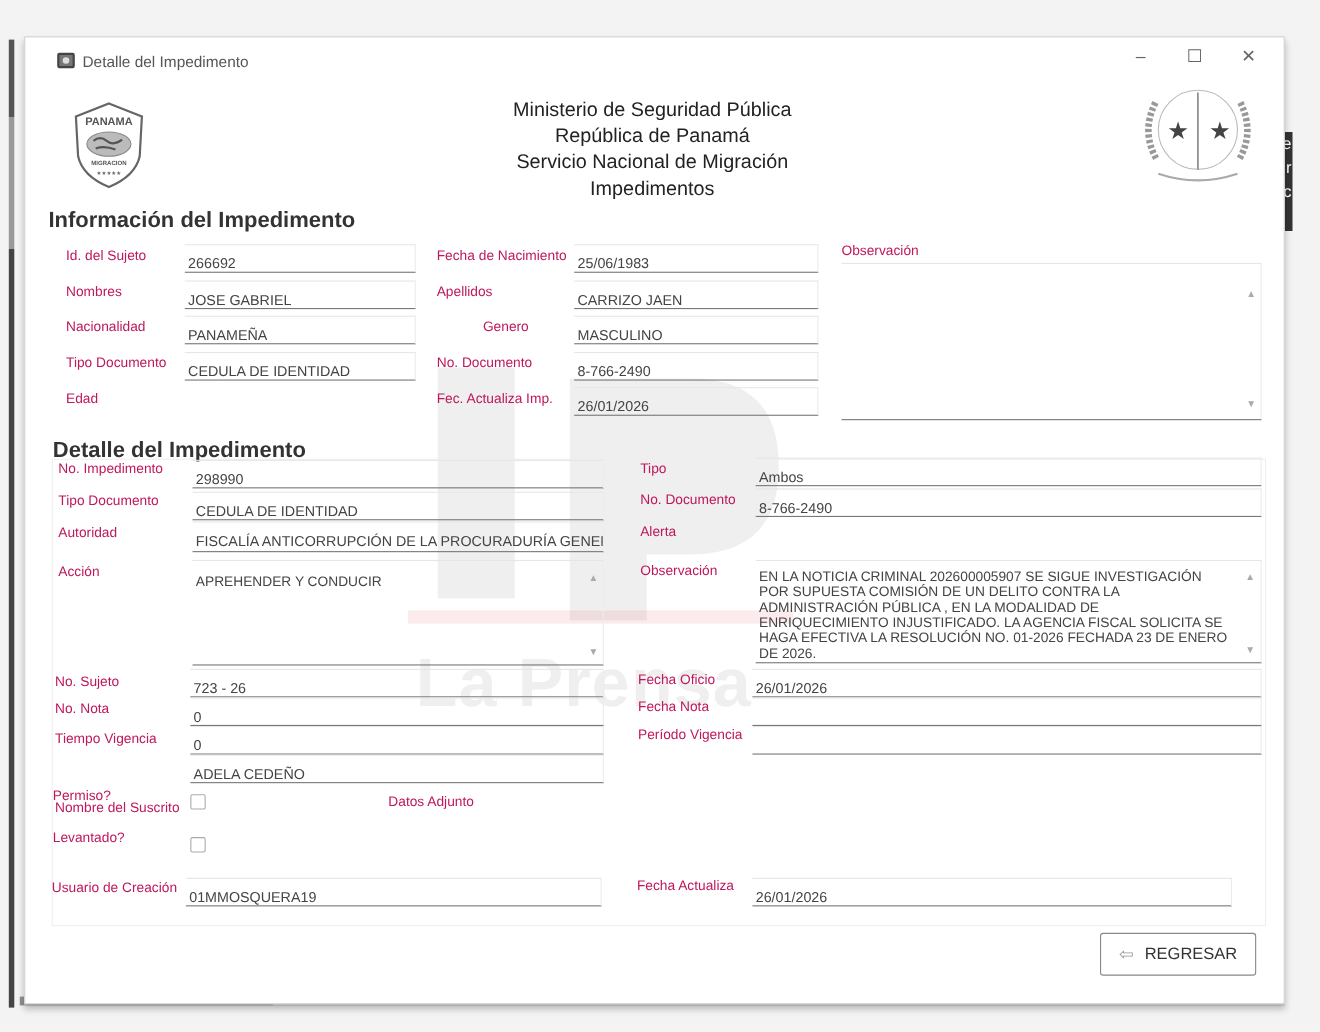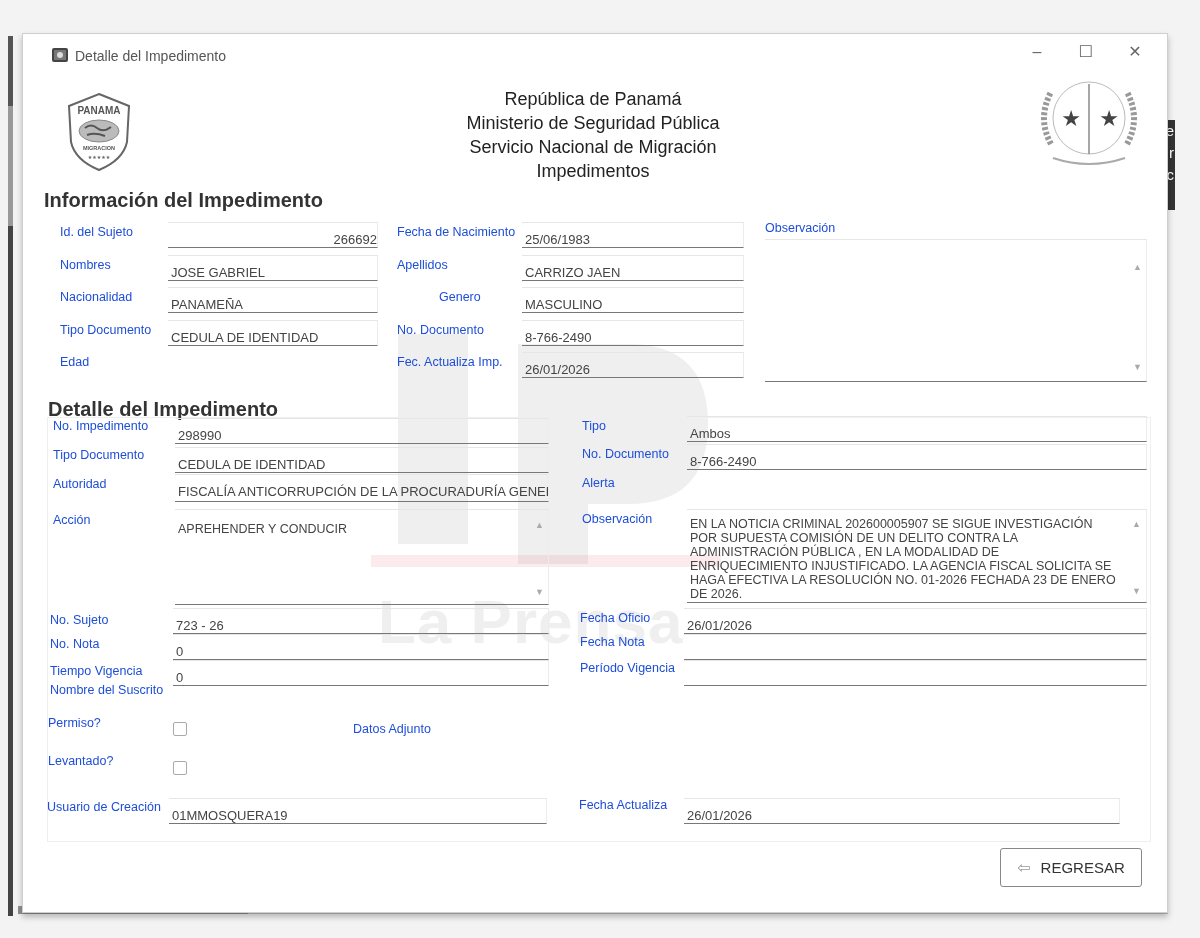--- a/index.html
+++ b/index.html
@@ -53,21 +53,21 @@
     position: absolute; left: 360px; top: 53px; width: 420px; text-align: center;
     font-size: 18px; line-height: 24px; color: #222;
   }
   .logo-right {
     position: absolute; left: 1006px; top: 40px; width: 120px; height: 100px;
   }
   .section-title {
     position: absolute; font-size: 20px; font-weight: bold; color: #333;
   }
   .lbl {
-    position: absolute; font-size: 12.5px; color: #1d4ed8; white-space: nowrap;
+    position: absolute; font-size: 12.5px; color: #be185d; white-space: nowrap;
   }
   .field {
     position: absolute; height: 26px; border-bottom: 1px solid #777;
     font-size: 13px; color: #444; padding-left: 3px; padding-top: 9px; white-space: nowrap; overflow: hidden;
     border-top: 1px solid #e6e6e6;
     border-right: 1px solid #ececec;
   }
   .area {
     position: absolute; border-bottom: 1px solid #777; font-size: 12.5px; color: #444; line-height: 14px;
     padding: 4px 28px 0 3px; overflow: hidden;
@@ -119,22 +119,22 @@
   <svg class="logo-left" viewBox="0 0 68 80">
     <path d="M34 2 L64 14 L62 50 Q58 68 34 78 Q10 68 6 50 L4 14 Z" fill="#fff" stroke="#666" stroke-width="2"></path>
     <text x="34" y="22" font-size="10" font-weight="bold" text-anchor="middle" fill="#555" font-family="Liberation Sans, sans-serif">PANAMA</text>
     <ellipse cx="34" cy="39" rx="20" ry="11" fill="#bbb" stroke="#888"></ellipse>
     <path d="M20 36 Q26 31 32 36 T46 35 M22 43 Q30 40 40 44" stroke="#555" stroke-width="2" fill="none"></path>
     <text x="34" y="58" font-size="5.5" font-weight="bold" text-anchor="middle" fill="#555" font-family="Liberation Sans, sans-serif">MIGRACION</text>
     <text x="34" y="67" font-size="5" text-anchor="middle" fill="#666">★★★★★</text>
   </svg>
 
   <div class="header-center">
+    <div>Ministerio de Seguridad Pública</div>
     <div>República de Panamá</div>
-    <div>Ministerio de Seguridad Pública</div>
     <div>Servicio Nacional de Migración</div>
     <div>Impedimentos</div>
   </div>
 
   <svg class="logo-right" viewBox="0 0 120 100">
     <path d="M22 70 Q8 45 22 18" stroke="#999" stroke-width="6" fill="none" stroke-dasharray="3 2"></path>
     <path d="M98 70 Q112 45 98 18" stroke="#999" stroke-width="6" fill="none" stroke-dasharray="3 2"></path>
     <circle cx="60" cy="44" r="36" fill="none" stroke="#bbb" stroke-width="1"></circle>
     <line x1="60" y1="10" x2="60" y2="80" stroke="#888" stroke-width="1.5"></line>
     <text x="42" y="52" font-size="22" text-anchor="middle" fill="#444">★</text>
@@ -145,21 +145,21 @@
   <svg class="watermark-lp" viewBox="0 0 360 260">
     <rect x="20" y="10" width="70" height="210" fill="rgba(120,120,120,0.12)"></rect>
     <path d="M140 20 L250 20 Q330 20 330 100 Q330 180 250 180 L210 180 L210 240 L140 240 Z" fill="rgba(120,120,120,0.12)"></path>
   </svg>
   <div class="watermark-redbar"></div>
   <div class="watermark-text">La Prensa</div>
 
   <div class="section-title" style="left:21px;top:155px;">Información del Impedimento</div>
 
   <span class="lbl" style="left:37px;top:191px;">Id. del Sujeto</span>
-  <div class="field" style="left:145px;top:188px;width:210px;text-align:right;">266692</div>
+  <div class="field" style="left:145px;top:188px;width:210px;">266692</div>
 
   <span class="lbl" style="left:37px;top:224px;">Nombres</span>
   <div class="field" style="left:145px;top:221px;width:210px;">JOSE GABRIEL</div>
 
   <span class="lbl" style="left:37px;top:256px;">Nacionalidad</span>
   <div class="field" style="left:145px;top:253px;width:210px;">PANAMEÑA</div>
 
   <span class="lbl" style="left:37px;top:289px;">Tipo Documento</span>
   <div class="field" style="left:145px;top:286px;width:210px;">CEDULA DE IDENTIDAD</div>
 
@@ -217,21 +217,22 @@
 
   <span class="lbl" style="left:27px;top:579px;">No. Sujeto</span>
   <div class="field" style="left:150px;top:574px;width:376px;">723 - 26</div>
 
   <span class="lbl" style="left:27px;top:603px;">No. Nota</span>
   <div class="field" style="left:150px;top:600px;width:376px;">0</div>
 
   <span class="lbl" style="left:27px;top:630px;">Tiempo Vigencia</span>
   <div class="field" style="left:150px;top:626px;width:376px;">0</div>
 
-  <span class="lbl" style="left:27px;top:649px;">Nombre del Suscrito</span>
+  <span class="lbl" style="left:27px;top:693px;">Nombre del Suscrito</span>
+  <div class="field" style="left:150px;top:652px;width:376px;">ADELA CEDEÑO</div>
 
   <span class="lbl" style="left:557px;top:577px;">Fecha Oficio</span>
   <div class="field" style="left:661px;top:574px;width:463px;">26/01/2026</div>
 
   <span class="lbl" style="left:557px;top:601px;">Fecha Nota</span>
   <div class="field" style="left:661px;top:600px;width:463px;"></div>
 
   <span class="lbl" style="left:557px;top:627px;">Período Vigencia</span>
   <div class="field" style="left:661px;top:626px;width:463px;"></div>
 

